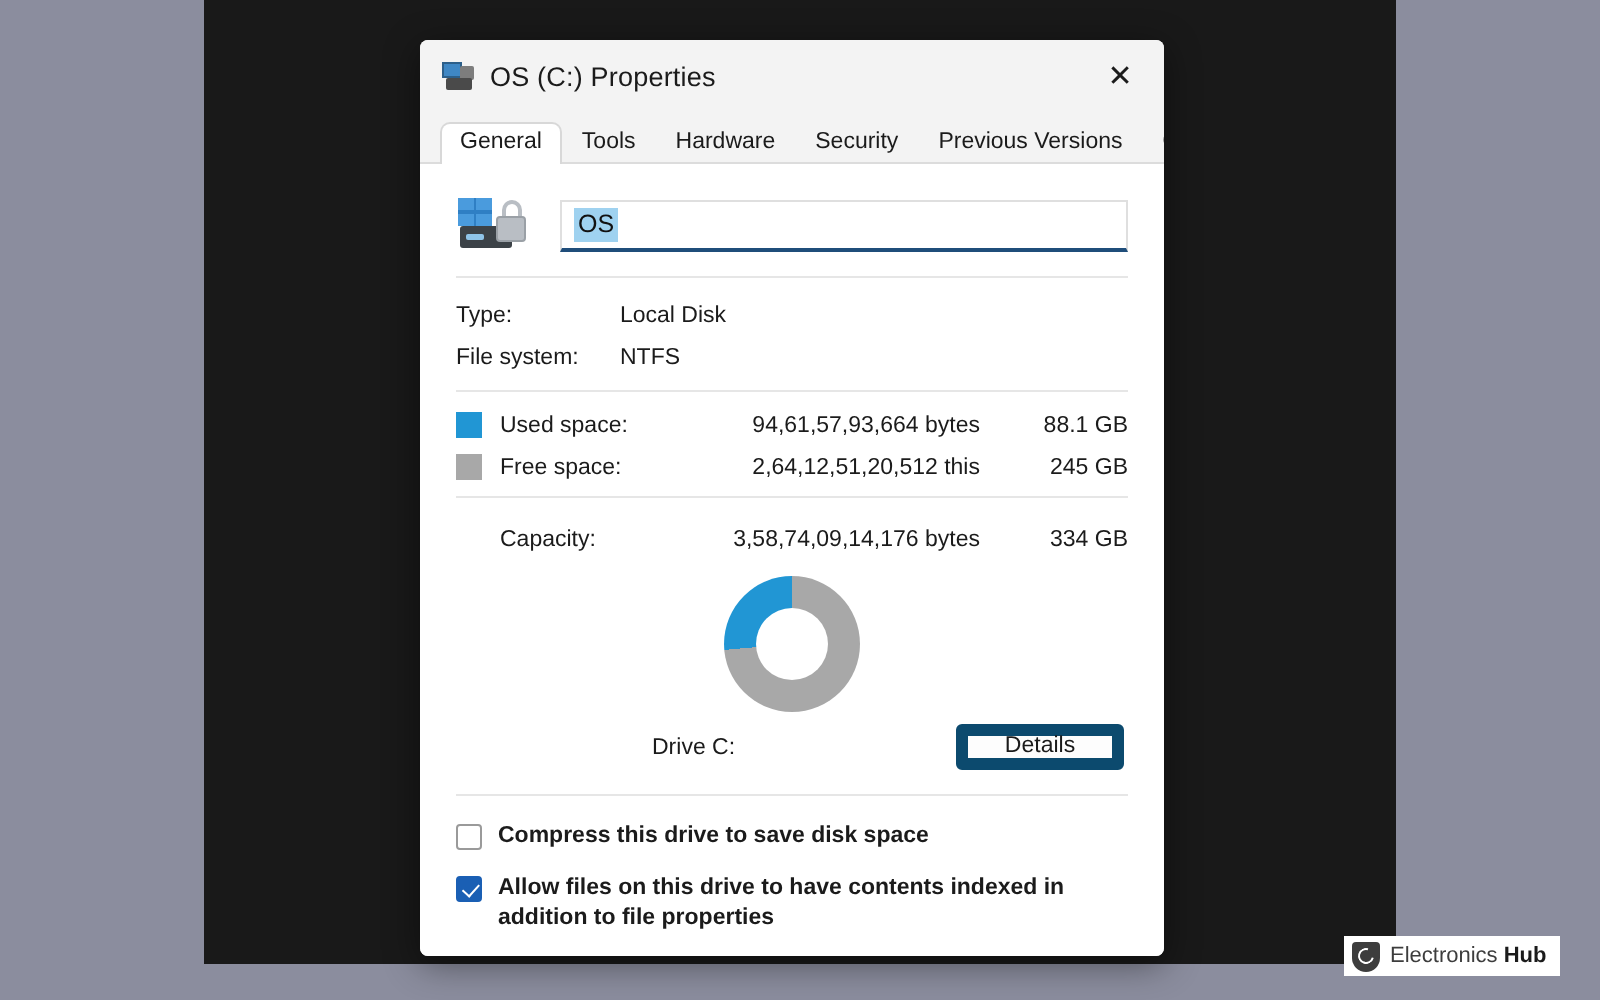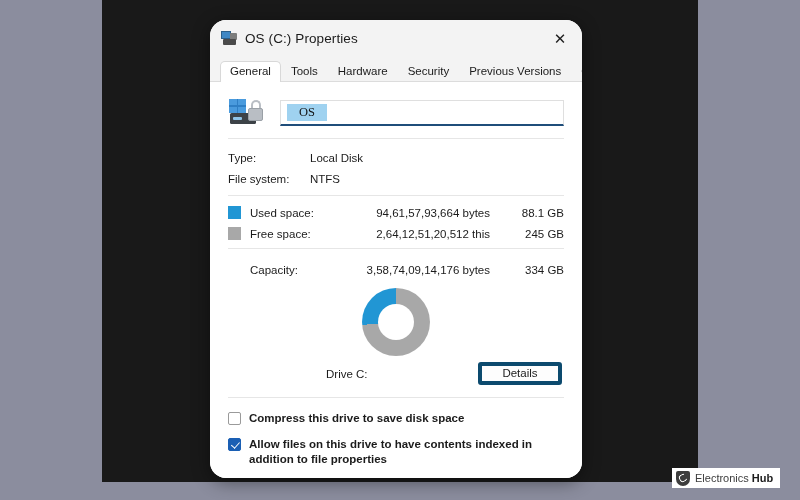--- a/index.html
+++ b/index.html
@@ -29,21 +29,21 @@
   }
 
   
   #dialog {
     position: absolute;
     left: 210px;
     top: 20px;
     width: 372px;
     height: 458px;
     background: #f3f3f3;
-    border-radius: 16px;
+    border-radius: 4px;
     box-shadow: 0 4px 18px rgba(0,0,0,0.45);
     overflow: hidden;
     display: flex;
     flex-direction: column;
   }
 
   
   #titlebar {
     height: 36px;
     background: #f3f3f3;
@@ -204,23 +204,22 @@
     background: #ffffff;
     display: flex;
     align-items: center;
     padding: 0 6px;
     cursor: text;
   }
   #name-value {
     font-size: 12.5px;
     color: #111;
     background: #9fd2f0;
-    padding: 1px 12px;
+    padding: 1px 2px;
     line-height: 1.15;
-    font-family: Liberation Serif, serif;
   }
 
   .hr {
     height: 1px;
     background: #e6e6e6;
     margin: 0;
   }
 
   
   .info-row {
@@ -309,21 +308,21 @@
     font-size: 11.5px;
     color: #1b1b1b;
     margin-left: 96px;
   }
 
   .btn {
     font-family: "Liberation Sans", sans-serif;
     font-size: 11.5px;
     color: #1b1b1b;
     background: #fdfdfd;
-    border: 4px solid #0c4a6e;
+    border: 6px solid #0c4a6e;
     border-radius: 3px;
     height: 23px;
     min-width: 84px;
     padding: 0 10px;
     cursor: pointer;
     line-height: 1;
   }
 
   #divider-bottom {
     height: 1px;

